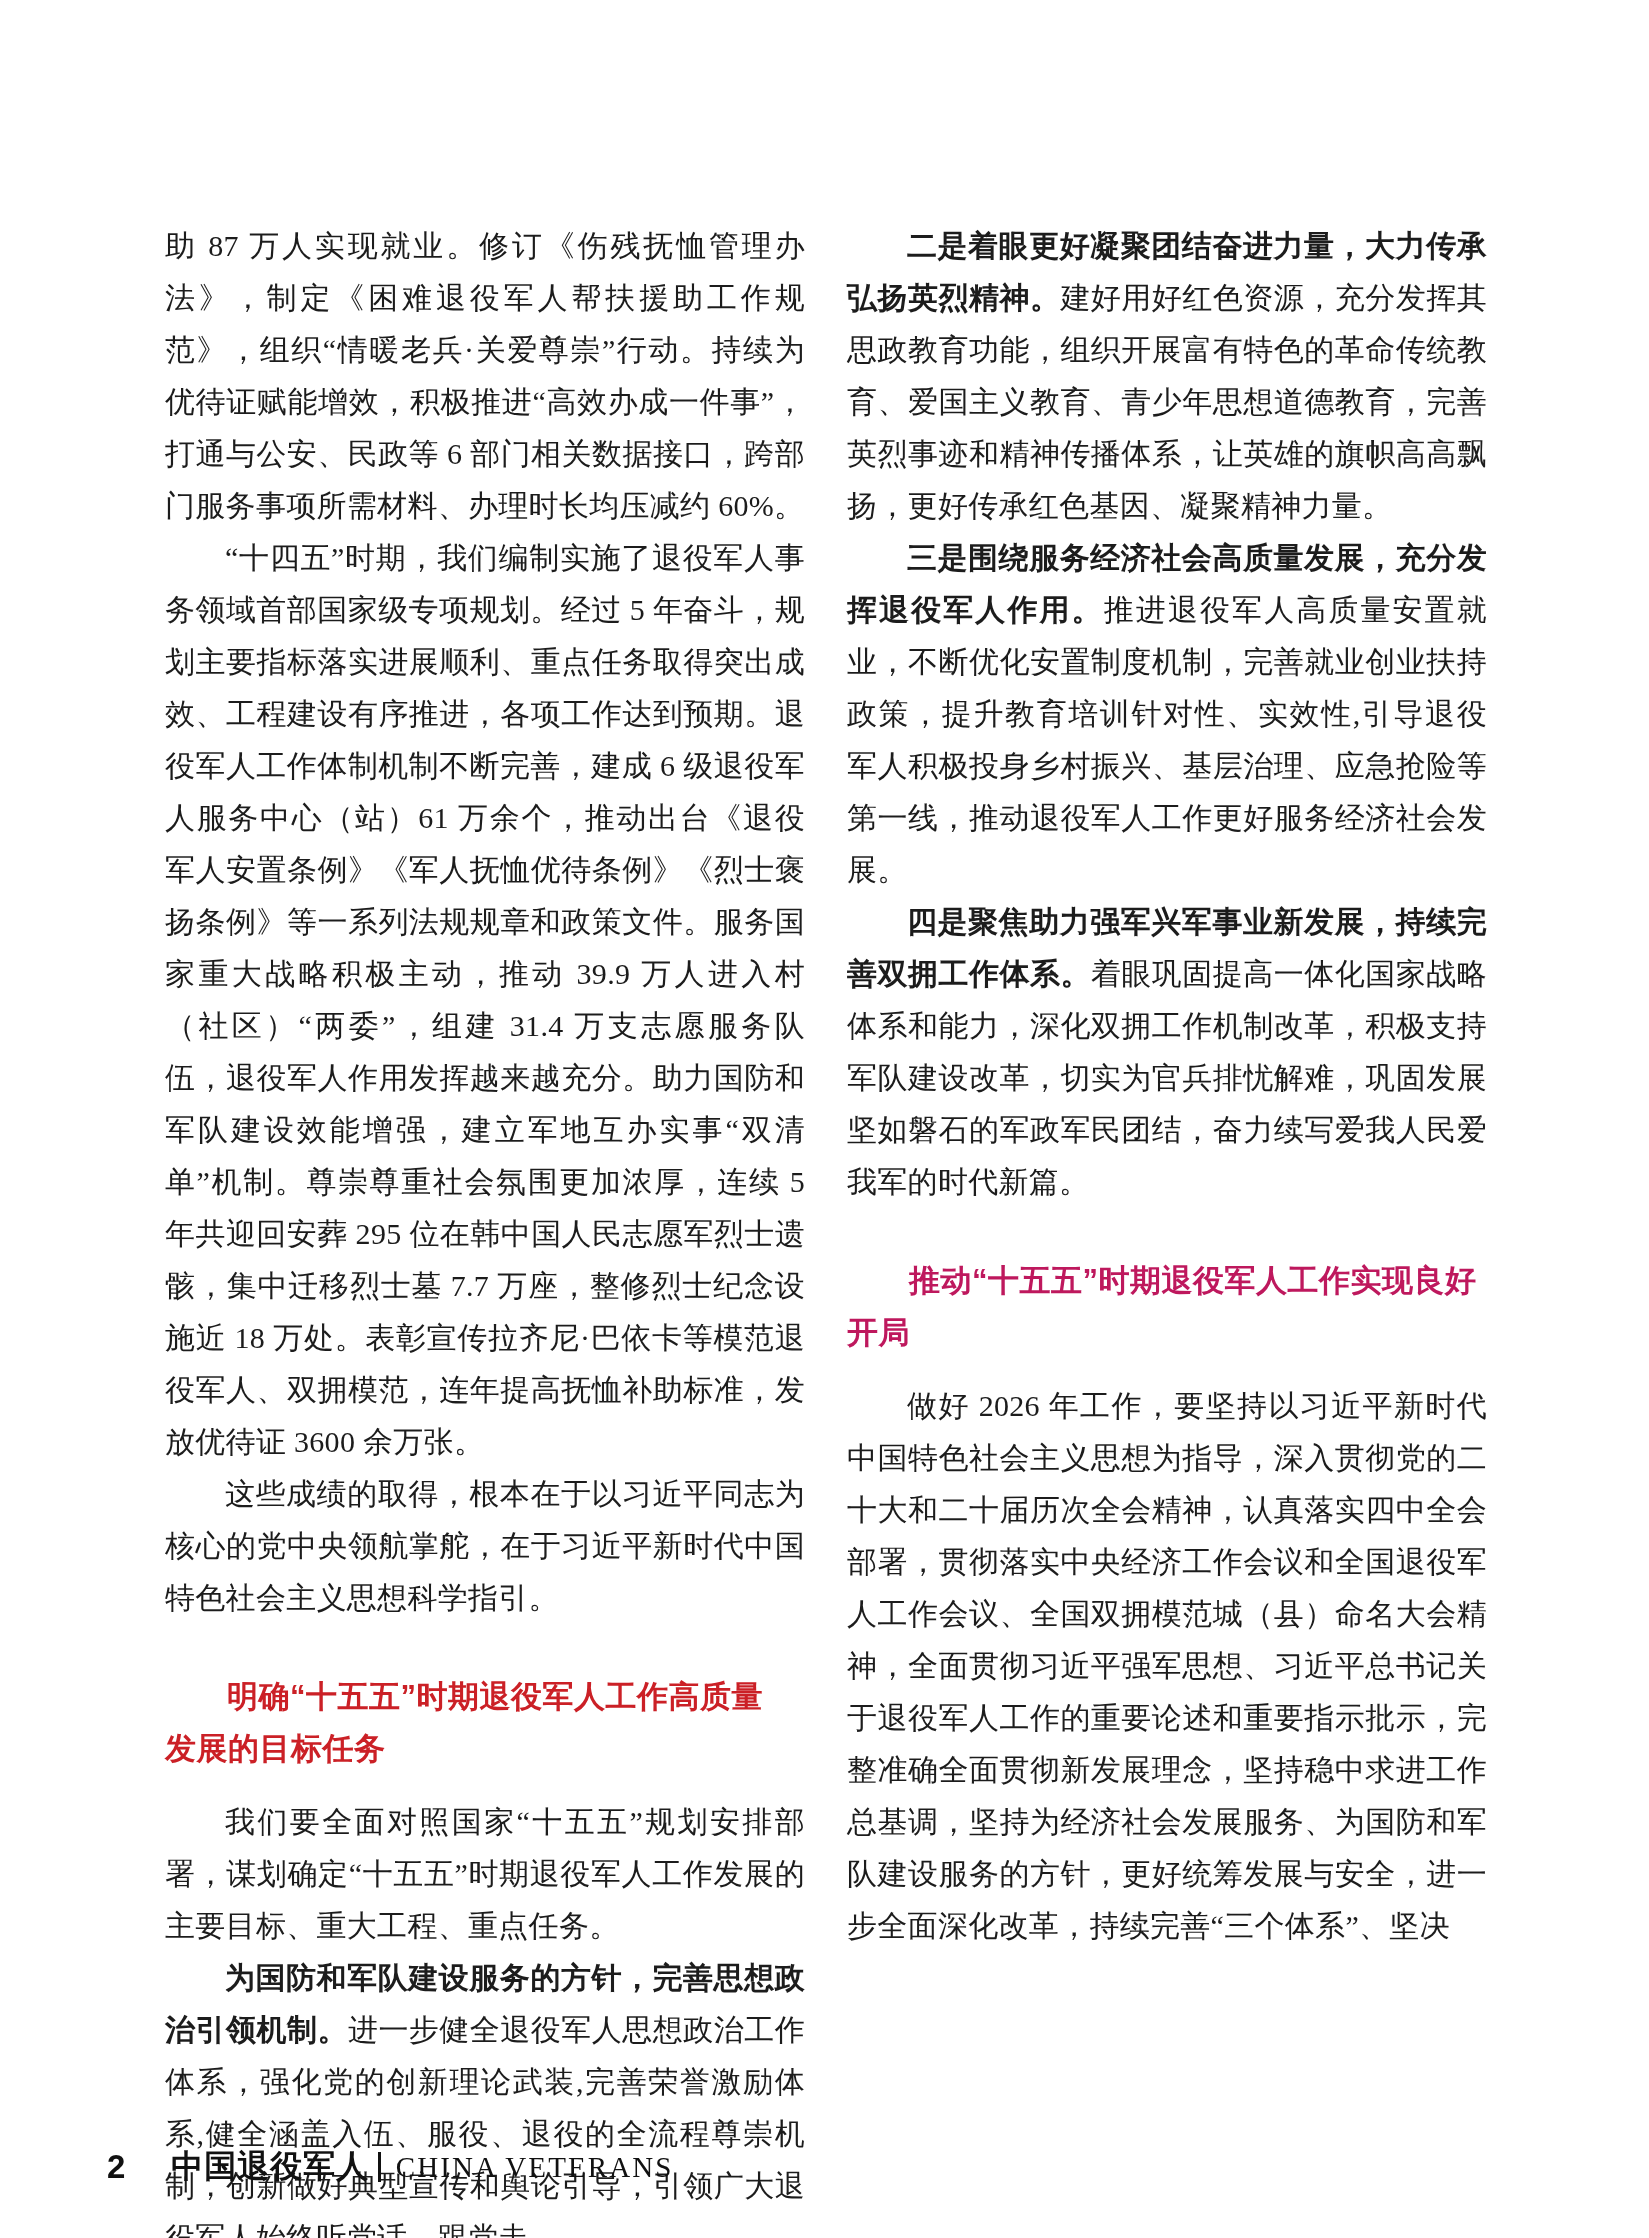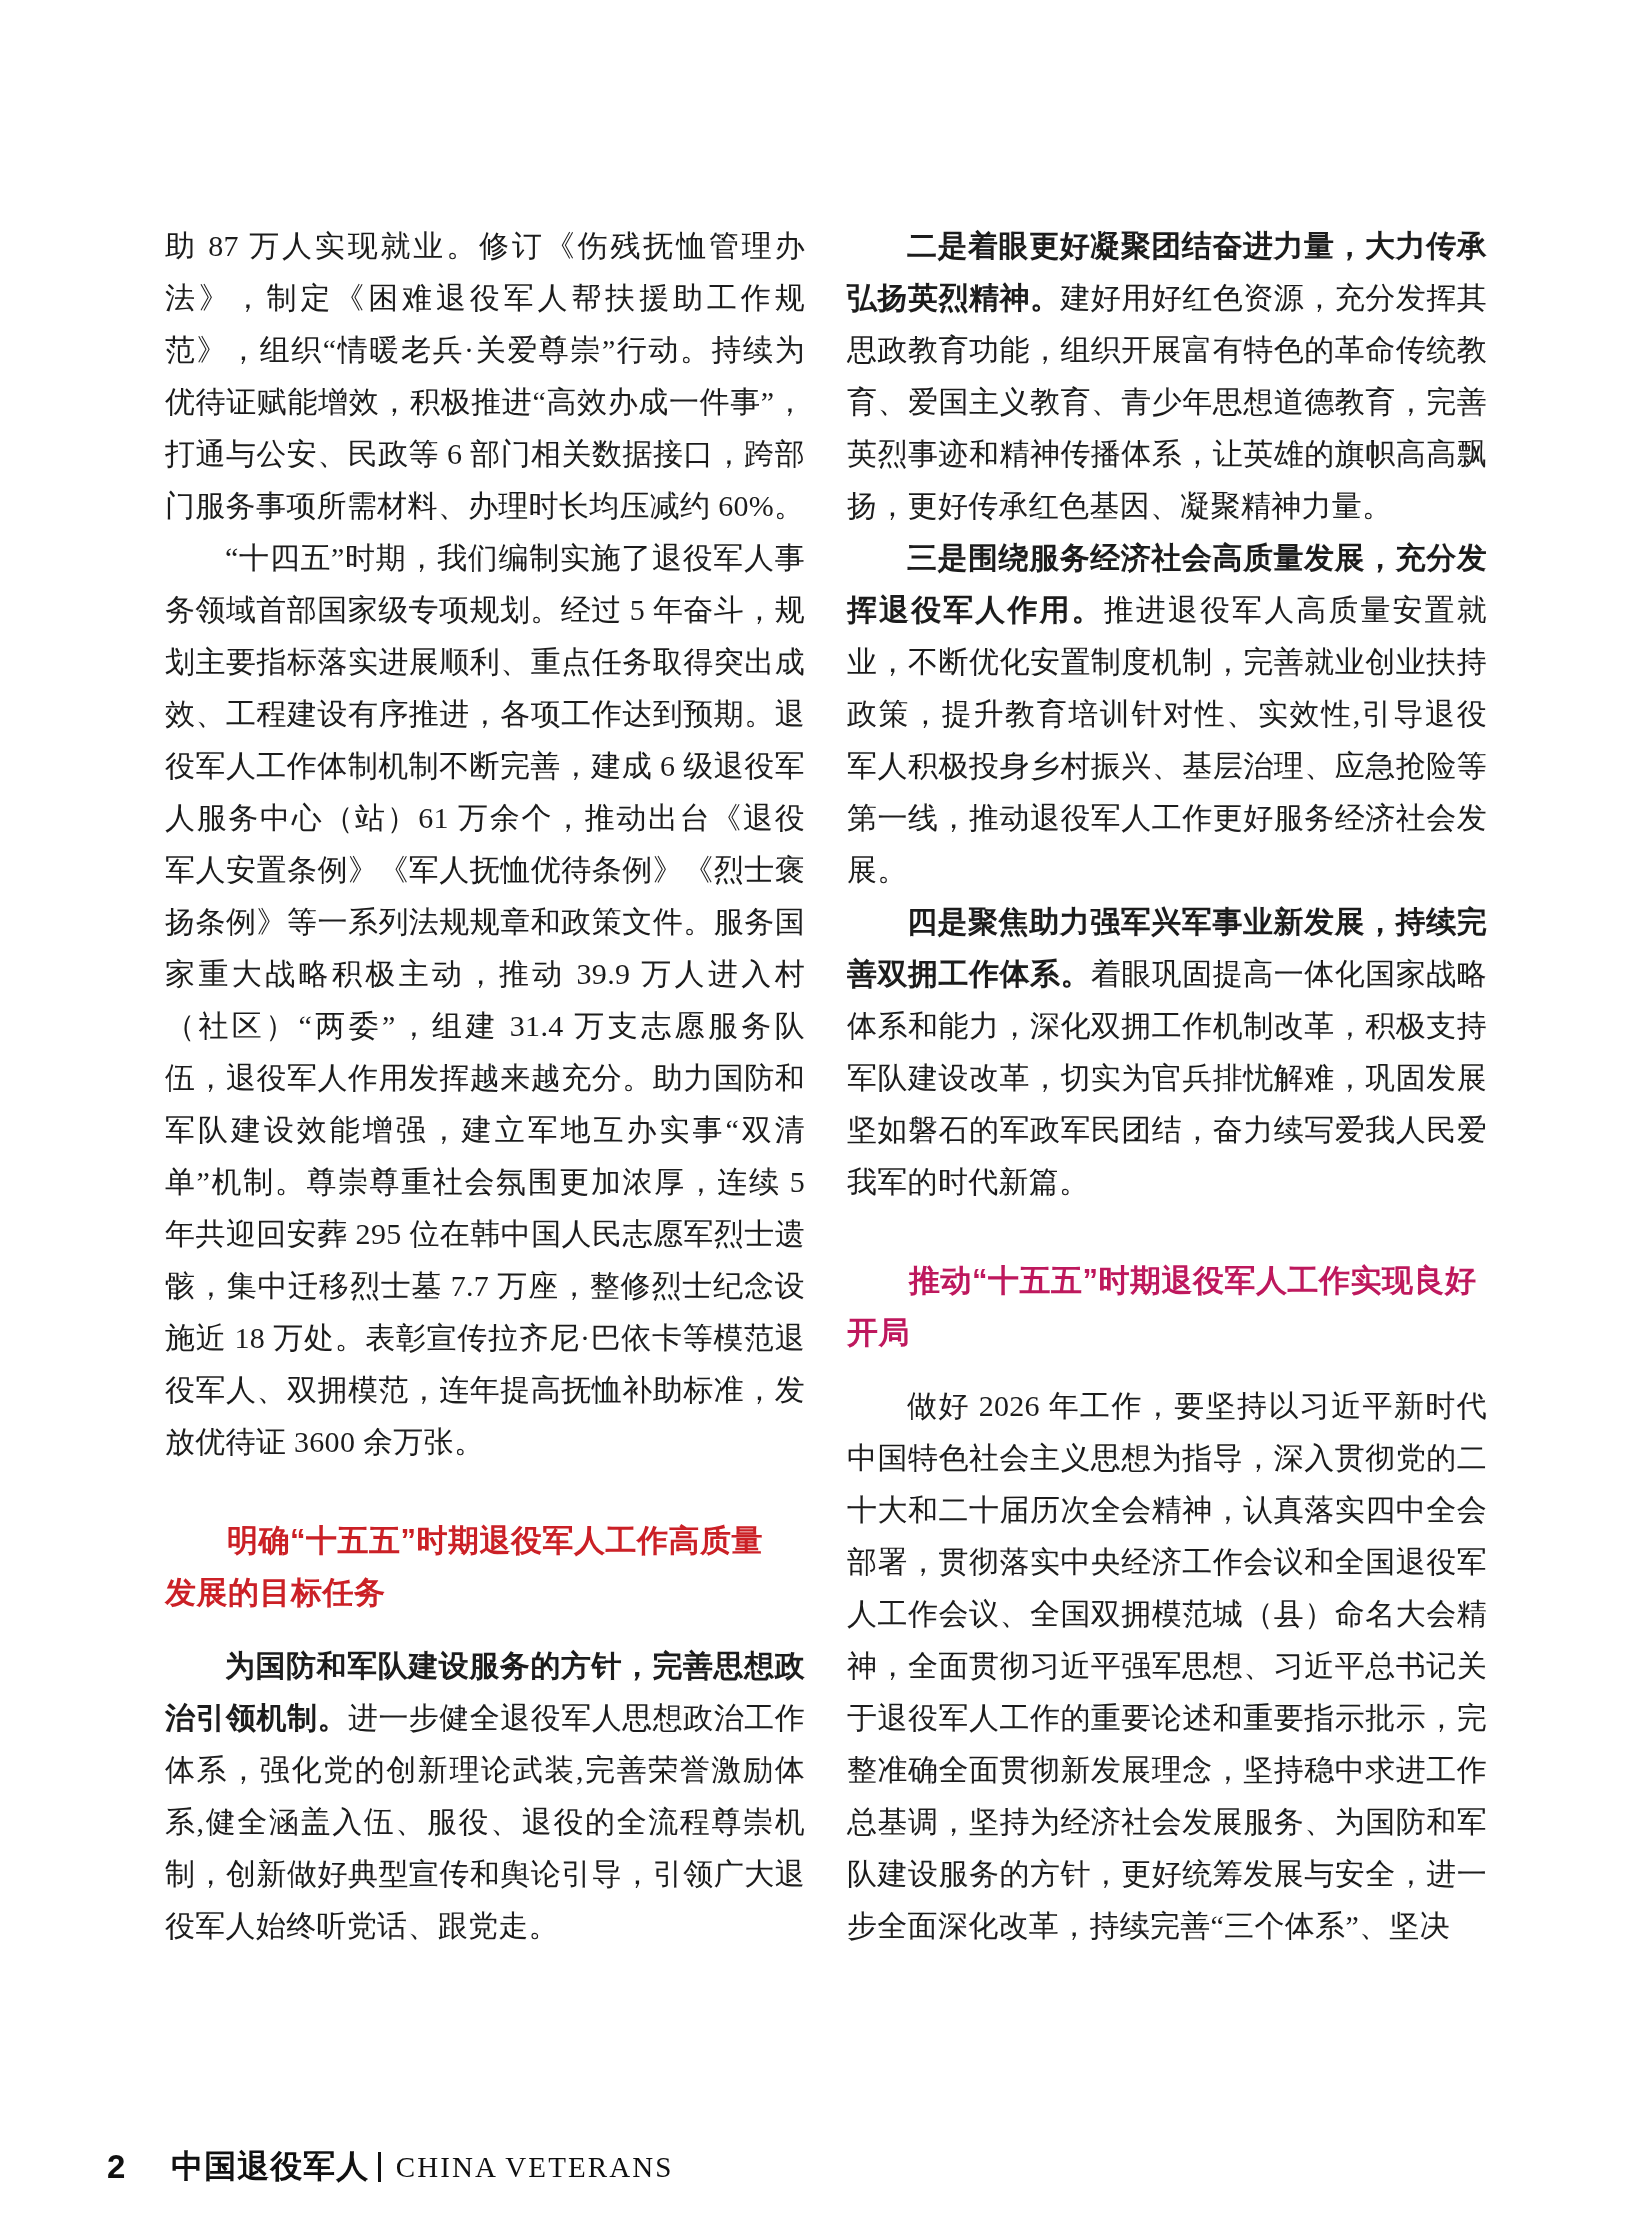--- a/index.html
+++ b/index.html
@@ -70,24 +70,26 @@
     letter-spacing: 2.1px;
   }
 </style>
 </head>
 <body>
 
 <div class="page">
   <div class="col col-left" id="left-col">
       <p class="noindent"><span>助 87 万人实现就业。修订《伤残抚恤管理办法》，制定《困难退役军人帮扶援助工作规范》，组织“情暖老兵·关爱尊崇”行动。持续为优待证赋能增效，积极推进“高效办成一件事”，打通与公安、民政等 6 部门相关数据接口，跨部门服务事项所需材料、办理时长均压减约 60%。</span></p>
       <p><span>“十四五”时期，我们编制实施了退役军人事务领域首部国家级专项规划。经过 5 年奋斗，规划主要指标落实进展顺利、重点任务取得突出成效、工程建设有序推进，各项工作达到预期。退役军人工作体制机制不断完善，建成 6 级退役军人服务中心（站）61 万余个，推动出台《退役军人安置条例》《军人抚恤优待条例》《烈士褒扬条例》等一系列法规规章和政策文件。服务国家重大战略积极主动，推动 39.9 万人进入村（社区）“两委”，组建 31.4 万支志愿服务队伍，退役军人作用发挥越来越充分。助力国防和军队建设效能增强，建立军地互办实事“双清单”机制。尊崇尊重社会氛围更加浓厚，连续 5 年共迎回安葬 295 位在韩中国人民志愿军烈士遗骸，集中迁移烈士墓 7.7 万座，整修烈士纪念设施近 18 万处。表彰宣传拉齐尼·巴依卡等模范退役军人、双拥模范，连年提高抚恤补助标准，发放优待证 3600 余万张。</span></p>
+      <p><span>这些成绩的取得，根本在于以习近平同志为核心的党中央领航掌舵，在于习近平新时代中国特色社会主义思想科学指引。</span></p>
       <h2 class="section-heading" style="color: rgb(203, 32, 38);">
         <span class="hline first">明确“十五五”时期退役军人工作高质量</span>
         <span class="hline">发展的目标任务</span>
       </h2>
+      <p><span>我们要全面对照国家“十五五”规划安排部署，谋划确定“十五五”时期退役军人工作发展的主要目标、重大工程、重点任务。</span></p>
       <p><b>为国防和军队建设服务的方针，完善思想政治引领机制。</b><span>进一步健全退役军人思想政治工作体系，强化党的创新理论武装,完善荣誉激励体系,健全涵盖入伍、服役、退役的全流程尊崇机制，创新做好典型宣传和舆论引导，引领广大退役军人始终听党话、跟党走。</span></p>
     </div>
   <div class="col col-right" id="right-col">
       <p><b>二是着眼更好凝聚团结奋进力量，大力传承弘扬英烈精神。</b><span>建好用好红色资源，充分发挥其思政教育功能，组织开展富有特色的革命传统教育、爱国主义教育、青少年思想道德教育，完善英烈事迹和精神传播体系，让英雄的旗帜高高飘扬，更好传承红色基因、凝聚精神力量。</span></p>
       <p><b>三是围绕服务经济社会高质量发展，充分发挥退役军人作用。</b><span>推进退役军人高质量安置就业，不断优化安置制度机制，完善就业创业扶持政策，提升教育培训针对性、实效性,引导退役军人积极投身乡村振兴、基层治理、应急抢险等第一线，推动退役军人工作更好服务经济社会发展。</span></p>
       <p><b>四是聚焦助力强军兴军事业新发展，持续完善双拥工作体系。</b><span>着眼巩固提高一体化国家战略体系和能力，深化双拥工作机制改革，积极支持军队建设改革，切实为官兵排忧解难，巩固发展坚如磐石的军政军民团结，奋力续写爱我人民爱我军的时代新篇。</span></p>
       <h2 class="section-heading" style="color: #be185d;">
         <span class="hline first">推动“十五五”时期退役军人工作实现良好</span>
         <span class="hline">开局</span>
       </h2>

